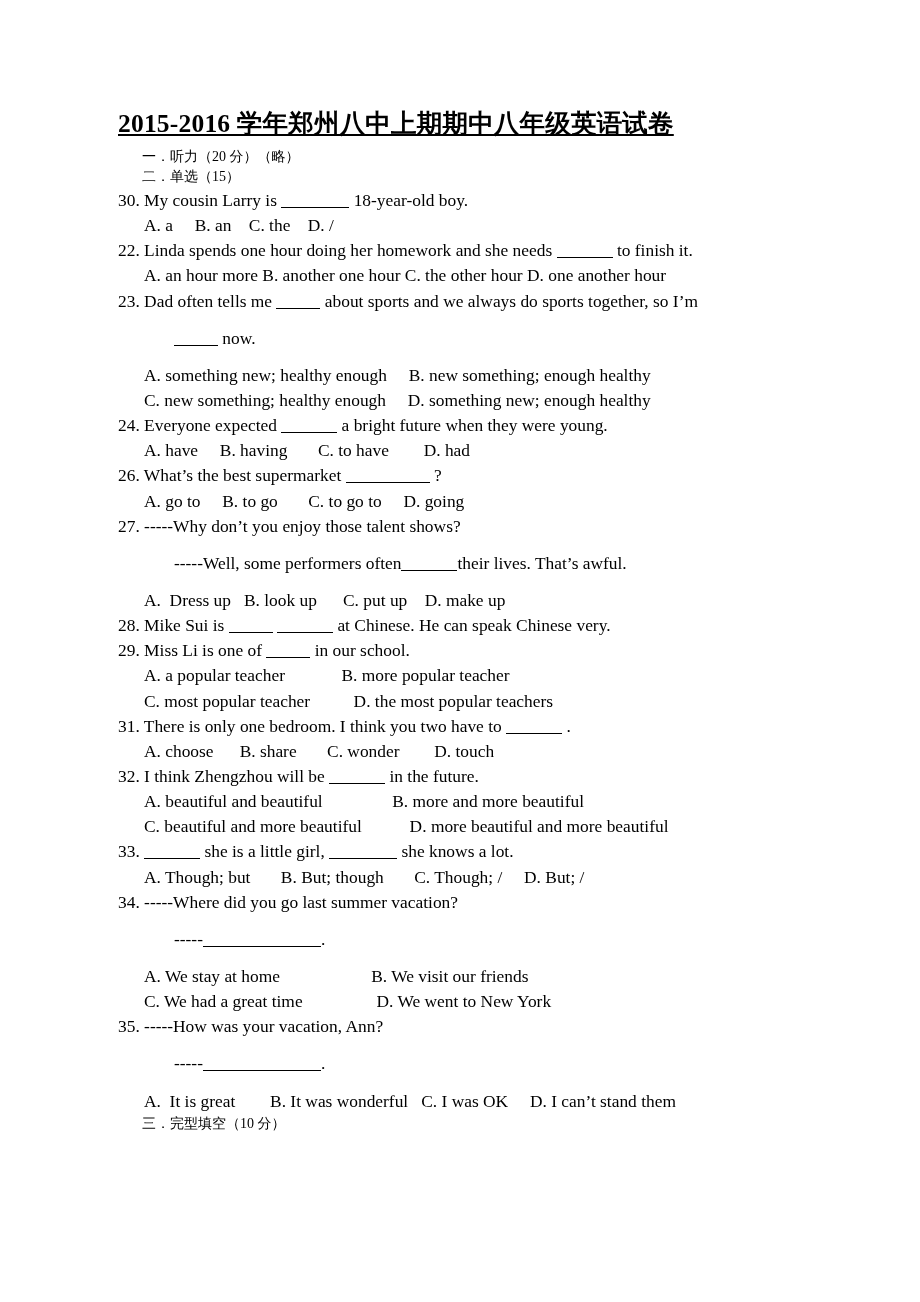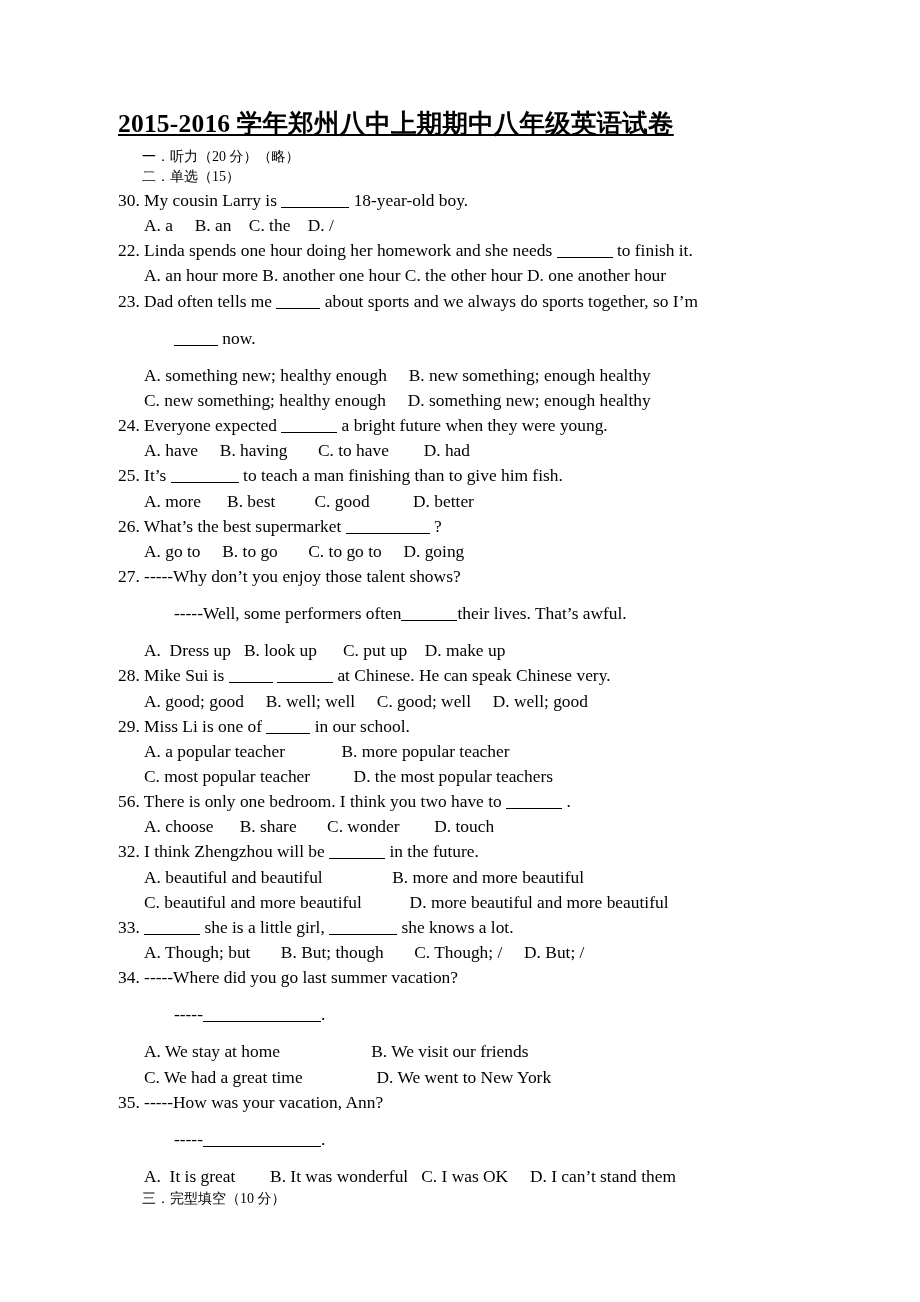--- a/index.html
+++ b/index.html
@@ -95,43 +95,38 @@
         <p class="q-stem"><span>23.</span> <span>Dad often tells me</span> <span class="blank b-sm"></span> <span>about sports and we always do sports together, so I’m</span></p>
         <p class="q-cont"><span class="blank b-sm"></span> <span>now.</span></p>
         <p class="opts">A. something new; healthy enough     B. new something; enough healthy</p>
         <p class="opts">C. new something; healthy enough     D. something new; enough healthy</p>
       </div>
       <div class="q">
         <p class="q-stem"><span>24.</span> <span>Everyone expected</span> <span class="blank b-md"></span> <span>a bright future when they were young.</span></p>
         <p class="opts">A. have     B. having       C. to have        D. had</p>
       </div>
       <div class="q">
-        <p class="q-stem"><span>25.</span> <span>It’s</span> <span class="blank b-lg"></span> <span>to teach a man finishing than to give him fish.</span></p>
-        <p class="opts">A. more      B. best         C. good          D. better</p>
-      </div>
-      <div class="q">
         <p class="q-stem"><span>26.</span> <span>What’s the best supermarket</span> <span class="blank b-xl"></span> <span>?</span></p>
         <p class="opts">A. go to     B. to go       C. to go to     D. going</p>
       </div>
       <div class="q">
         <p class="q-stem"><span>27.</span> <span>-----Why don’t you enjoy those talent shows?</span></p>
         <p class="q-cont"><span>-----Well, some performers often</span><span class="blank b-md"></span><span>their lives. That’s awful.</span></p>
         <p class="opts">A.  Dress up   B. look up      C. put up    D. make up</p>
       </div>
       <div class="q">
         <p class="q-stem"><span>28.</span> <span>Mike Sui is</span> <span class="blank b-sm"></span>  <span class="blank b-md"></span> <span>at Chinese. He can speak Chinese very</span><span>.</span></p>
-        <p class="opts">A. good; good     B. well; well     C. good; well     D. well; good</p>
       </div>
       <div class="q">
         <p class="q-stem"><span>29.</span> <span>Miss Li is one of</span> <span class="blank b-sm"></span> <span>in our school.</span></p>
         <p class="opts">A. a popular teacher             B. more popular teacher</p>
         <p class="opts">C. most popular teacher          D. the most popular teachers</p>
       </div>
       <div class="q">
-        <p class="q-stem"><span>56.</span> <span>There is only one bedroom. I think you two have to</span> <span class="blank b-md"></span> <span>.</span></p>
+        <p class="q-stem"><span>31.</span> <span>There is only one bedroom. I think you two have to</span> <span class="blank b-md"></span> <span>.</span></p>
         <p class="opts">A. choose      B. share       C. wonder        D. touch</p>
       </div>
       <div class="q">
         <p class="q-stem"><span>32.</span> <span>I think Zhengzhou will be</span> <span class="blank b-md"></span> <span>in the future.</span></p>
         <p class="opts">A. beautiful and beautiful                B. more and more beautiful</p>
         <p class="opts">C. beautiful and more beautiful           D. more beautiful and more beautiful</p>
       </div>
       <div class="q">
         <p class="q-stem"><span>33.</span>  <span class="blank b-md"></span> <span>she is a little girl,</span> <span class="blank b-lg"></span> <span>she knows a lot.</span></p>
         <p class="opts">A. Though; but       B. But; though       C. Though; /     D. But; /</p>

